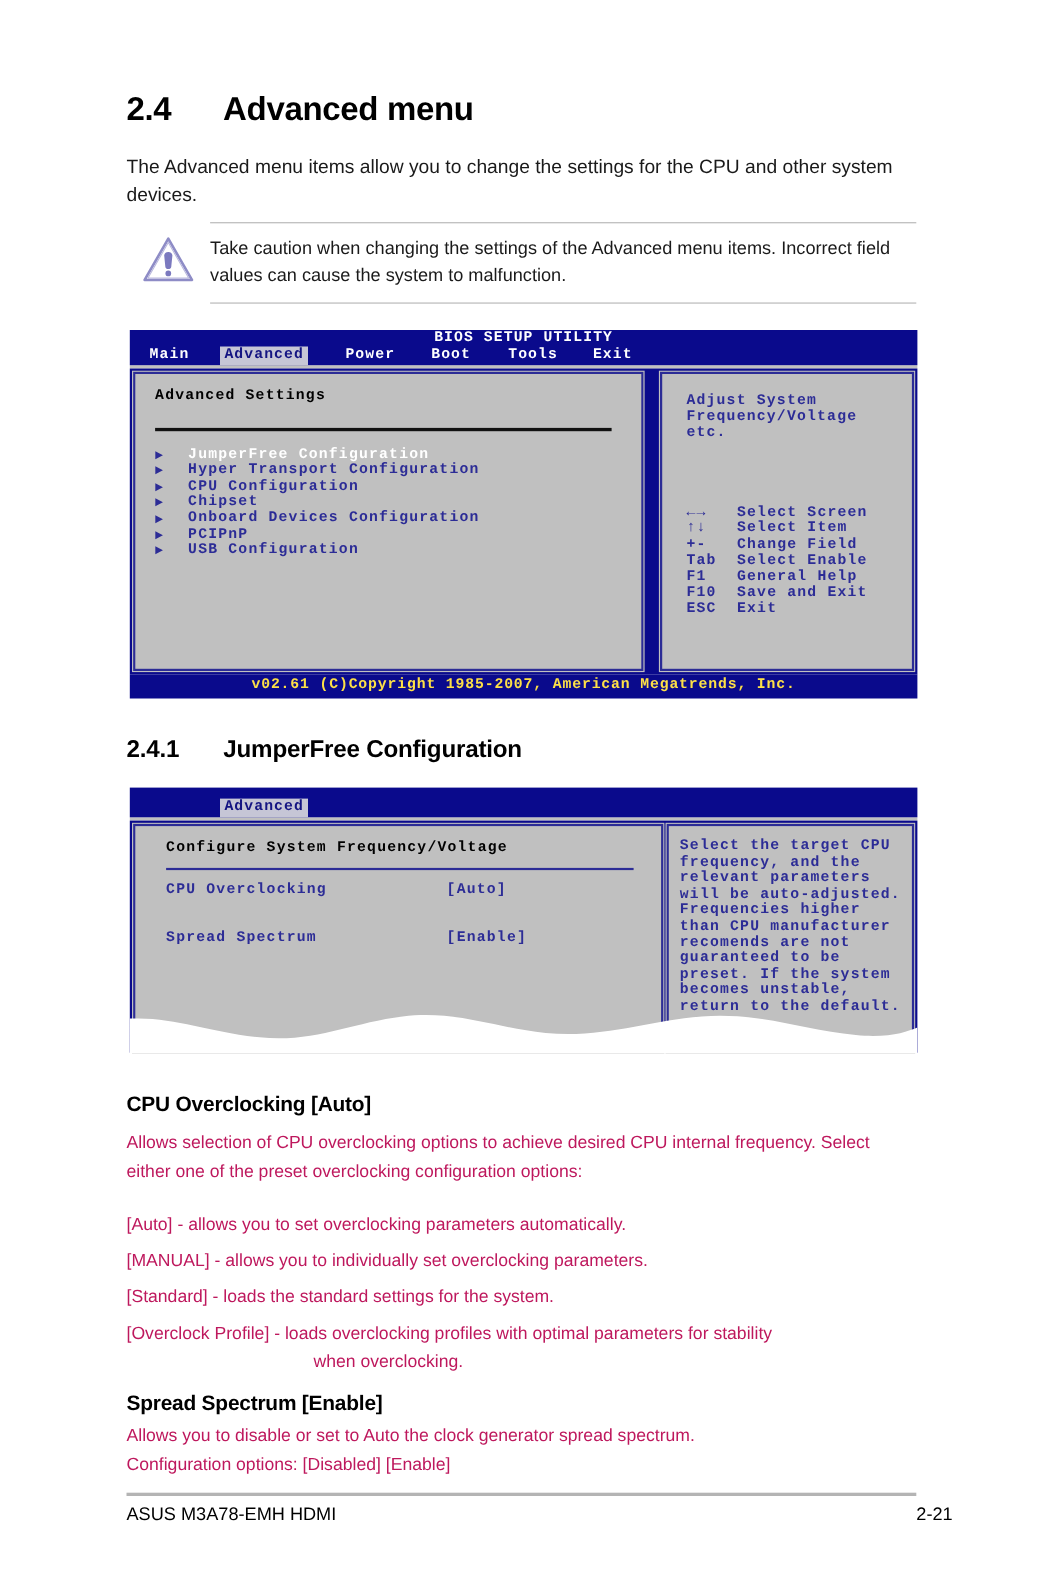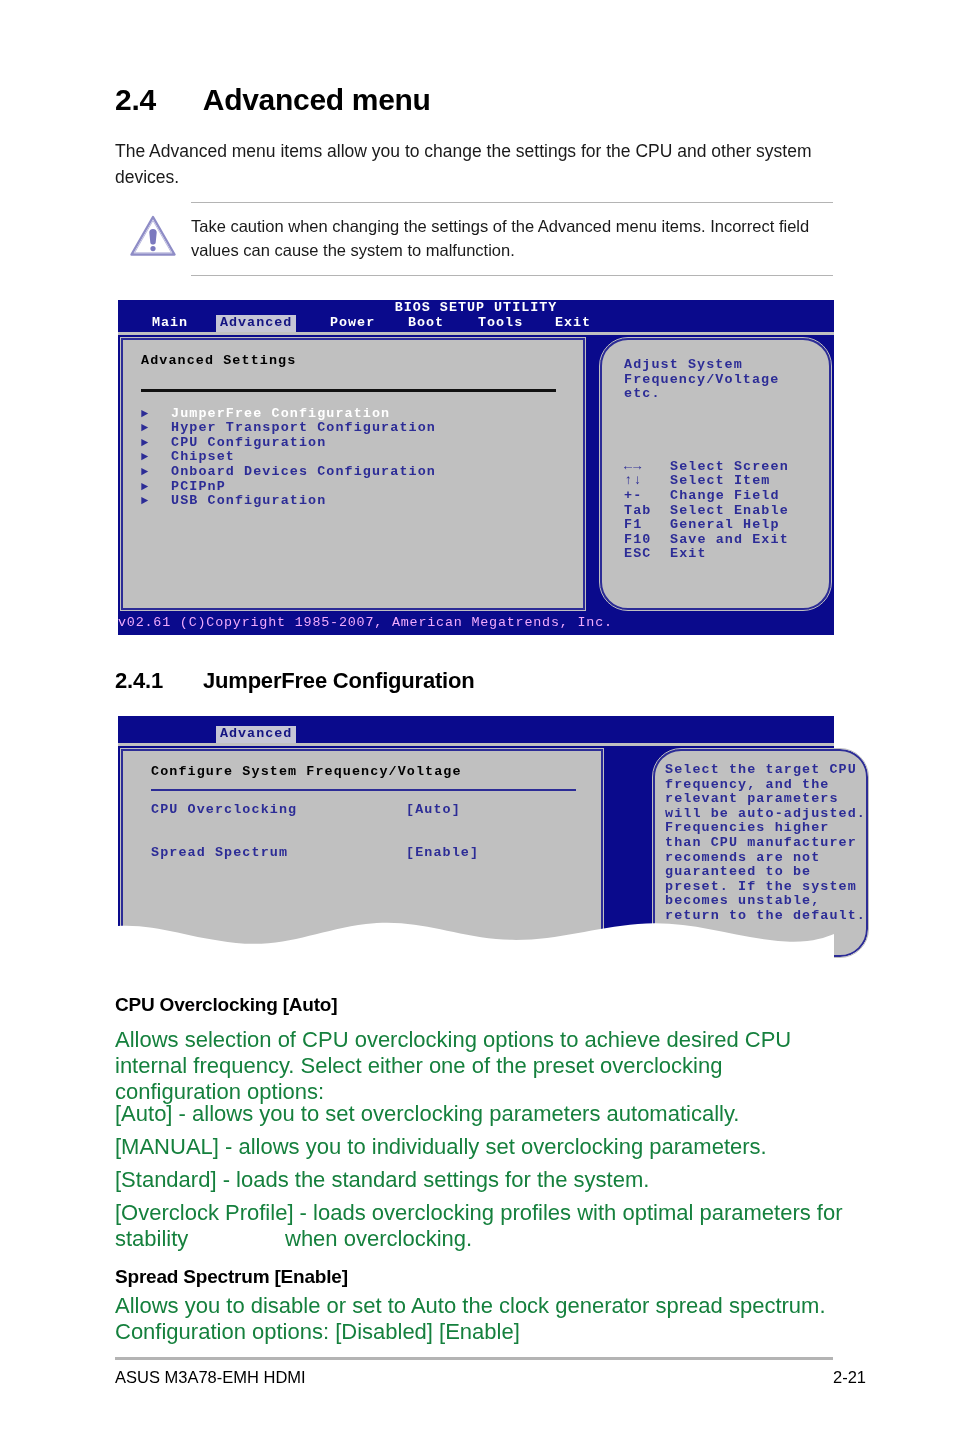--- a/index.html
+++ b/index.html
@@ -112,21 +112,20 @@
     width: 100%;
     height: 17px;
   }
   .bios-tab {
     position: absolute;
     top: 0;
     font-weight: bold;
     color: #ffffff;
     letter-spacing: 1px;
     padding: 1px 4px;
-    margin-left: 16px;
   }
   .bios-tab.active {
     background: #c6c6d6;
     color: #141482;
   }
   .bios-underline {
     height: 3px;
     background: #c0c0c0;
   }
   .bios-body {
@@ -139,26 +138,26 @@
     border: 2px solid #2c2c96;
     outline: 1px solid #c0c0c0;
     position: relative;
   }
   .bios-pane.left {
     flex: 0 0 auto;
   }
   .bios-pane.right {
     flex: 1 1 auto;
     margin-left: 3px;
-    border-radius: 28px;
   }
   .bios-footer {
     background: #0a0a8c;
-    color: #f0abfc;
-    font-weight: normal;
+    color: #fde047;
+    font-weight: bold;
+    text-align: center;
     padding: 3px 0 4px 0;
     letter-spacing: 0.8px;
   }
   .sec-title {
     color: #000000;
     font-weight: bold;
     letter-spacing: 1.1px;
   }
   .rule-black {
     height: 3px;
@@ -229,23 +228,23 @@
   .sub-h .n { display: inline-block; width: 88px; }
 
   .b-head {
     position: absolute;
     font-size: 19px;
     font-weight: bold;
     letter-spacing: -0.2px;
   }
   .b-para {
     position: absolute;
-    font-size: 22px;
+    font-size: 16px;
     line-height: 26px;
-    color: #15803d;
+    color: #be185d;
   }
   .indent-cont { display: block; padding-left: 170px; }
 
   
   .foot-rule {
     position: absolute;
     left: 115px;
     top: 1357px;
     width: 718px;
     height: 3px;
@@ -394,21 +393,21 @@
 
   <div class="bios" id="bios-jf" style="left:118px; top:716px; width:716px;">
 
     <div class="bios-titlebar" style="height:27px;">
       <div class="bios-tabs" style="top:10px;">
         <span class="bios-tab active" style="left:82px;">Advanced</span>
       </div>
     </div>
     <div class="bios-underline"></div>
 
-    <div class="bios-body" style="height:208px; padding-bottom:0;gap:47px;">
+    <div class="bios-body" style="height:208px; padding-bottom:0;">
       <div class="bios-pane left" style="width:478px;">
         <div style="padding:14px 0 0 28px;">
           <div class="sec-title">Configure System Frequency/Voltage</div>
           <div class="rule-blue" style="width:425px; margin-top:9px;"></div>
           <div style="margin-top:12px;">
             <div class="field-row">
               <span class="field-label">CPU Overclocking</span>
               <span>[Auto]</span>
             </div>
             <div style="height:29px;"></div>

